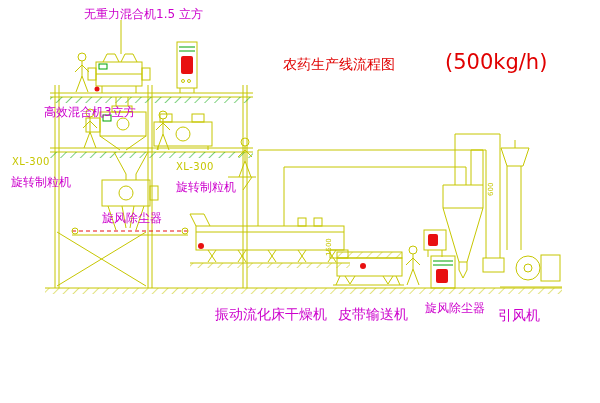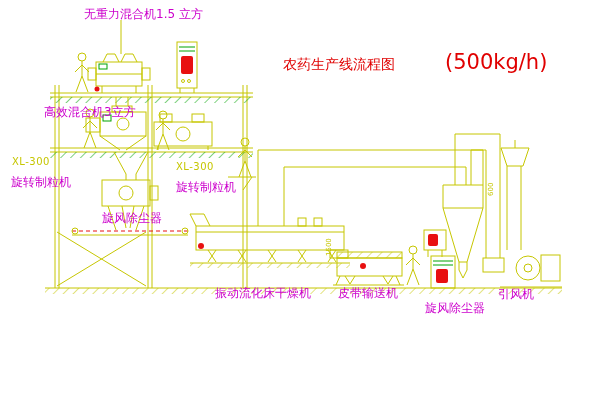--- a/index.html
+++ b/index.html
@@ -19,21 +19,21 @@
   svg line,svg path,svg rect,svg circle{stroke:var(--line-yellow);fill:none;stroke-width:1;}
   svg .grn{stroke:var(--detail-green);}
   svg .red{stroke:var(--accent-red);}
   svg .red-f{fill:var(--accent-red);stroke:none;}
   svg .fY{fill:url(#hY);stroke:none;}
   svg .fG{fill:url(#hG);stroke:none;}
   svg .dash{stroke-dasharray:4 3;}
   svg .pY{stroke:var(--line-yellow);}
   svg .pG{stroke:var(--detail-green);}
   .lbl{position:absolute;white-space:nowrap;line-height:1;}
-  .m{color:var(--label-magenta);font-size:12px;}
+  .m{color:var(--label-magenta);font-size:14px;margin-top:20px;}
   .m8{color:var(--label-magenta);font-size:12px;}
   .y{color:var(--line-yellow);font-size:10px;letter-spacing:.5px;}
   .dim{color:var(--line-yellow);font-size:7px;transform:rotate(-90deg);transform-origin:left top;}
   .title{position:absolute;left:283px;top:50px;color:var(--title-red);display:flex;align-items:baseline;gap:2px;text-align:right;}
   .t-prefix{font-size:14px;}
   .t-cap{font-size:21px;margin-left:48px;}
 </style>
 </head>
 <body>
 

